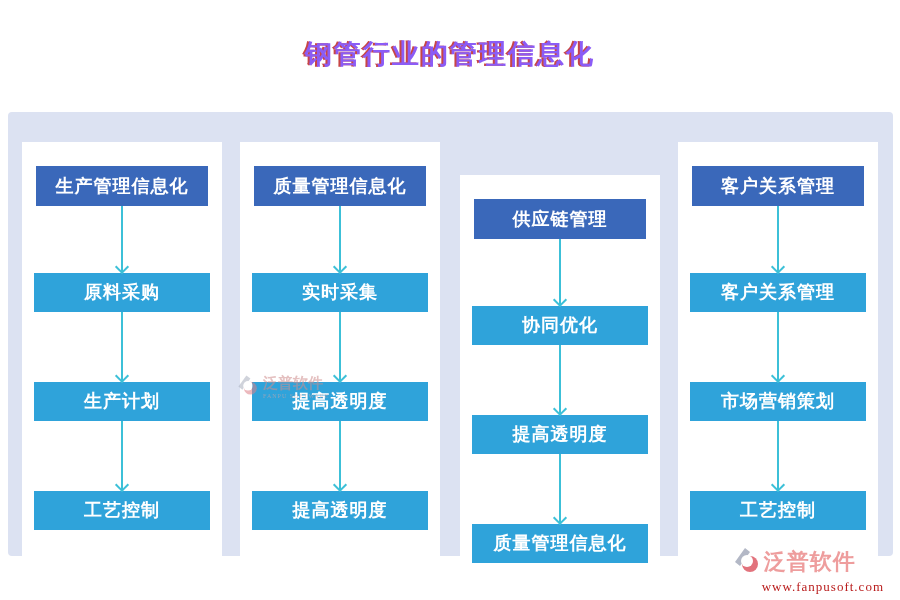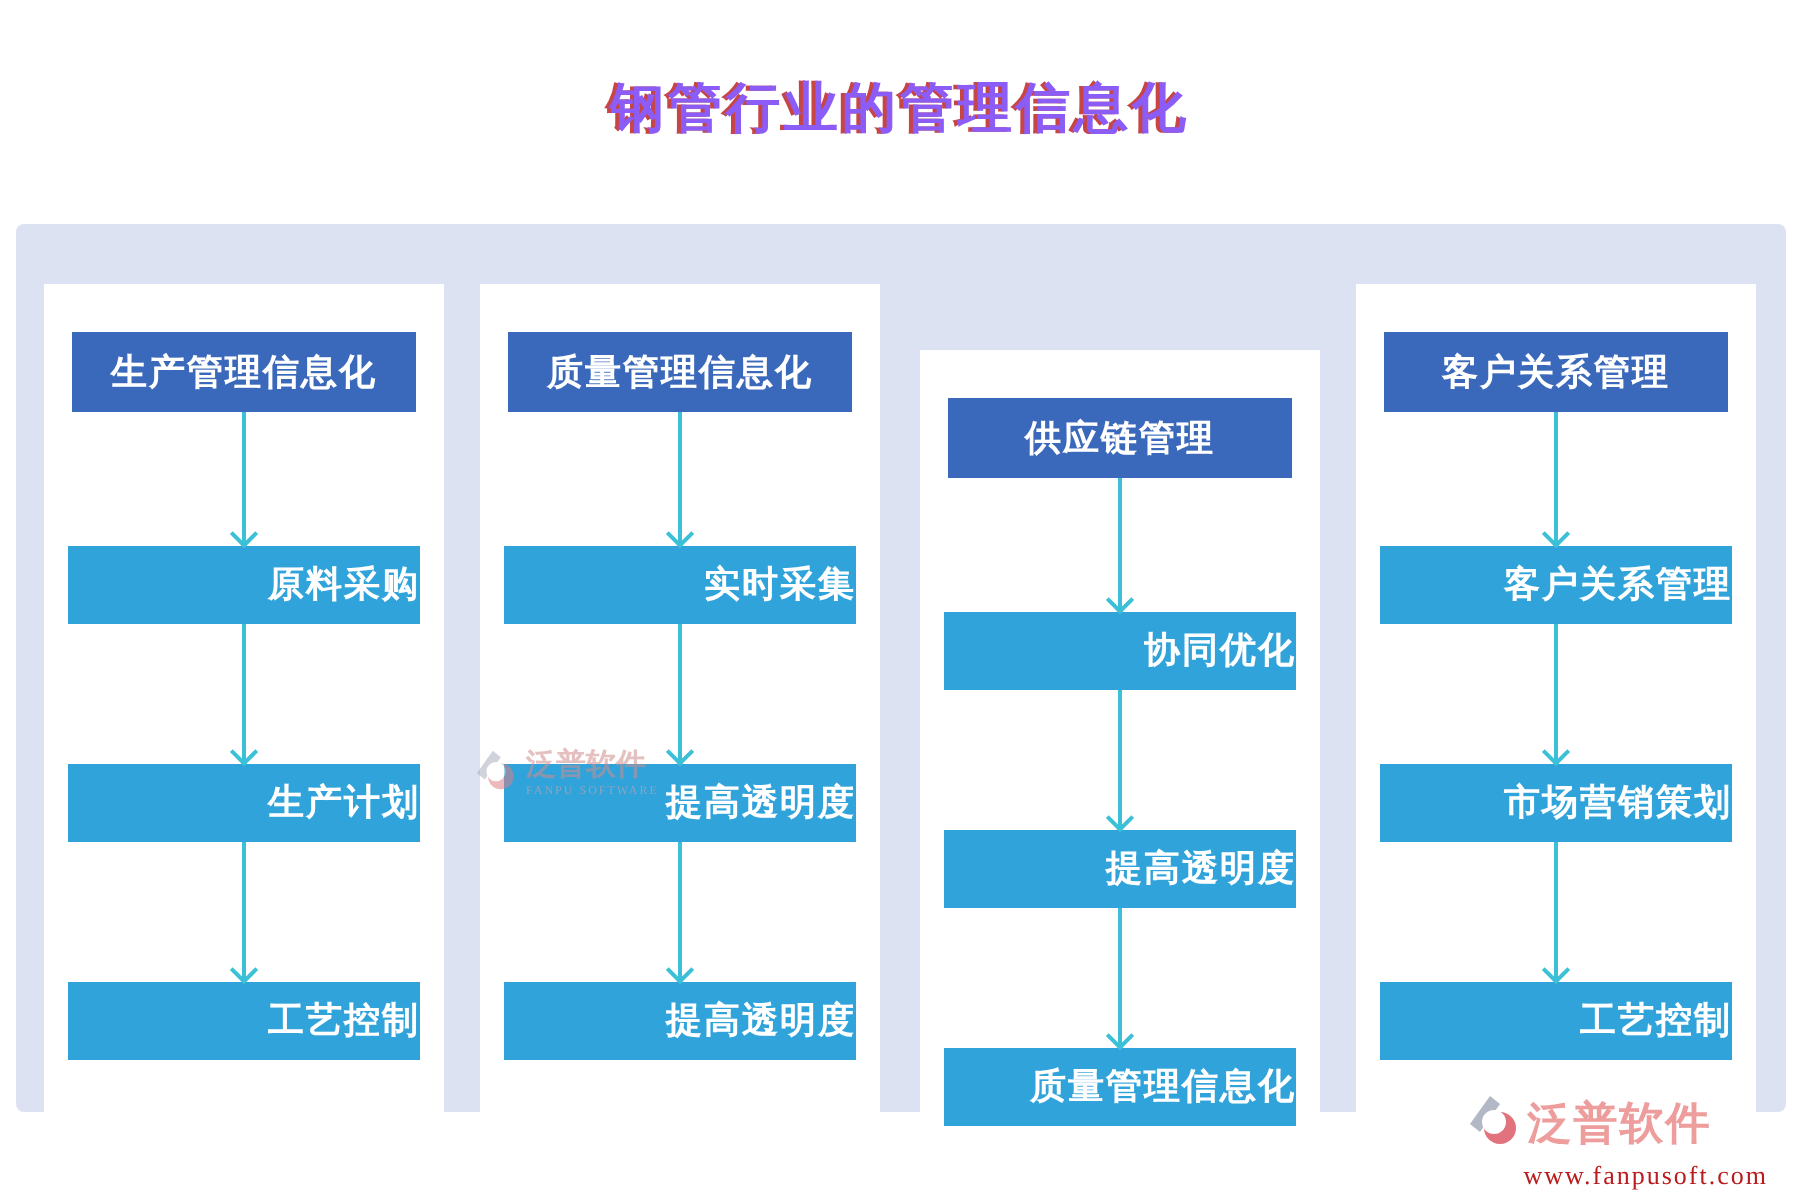--- a/index.html
+++ b/index.html
@@ -31,21 +31,21 @@
   .card.c2{left:452px;margin-top:33px;}
   .card.c3{left:670px;}
   
   .hbox{
     width:172px;height:40px;flex:0 0 40px;background:#3a68ba;
     color:#ffffff;font-size:18px;font-weight:bold;text-align:center;
     line-height:40px;letter-spacing:1px;
   }
   .sbox{
     width:176px;height:39px;flex:0 0 39px;background:#2fa3da;
-    color:#ffffff;font-size:18px;font-weight:bold;text-align:right;
+    color:#ffffff;font-size:18px;font-weight:bold;text-align:center;
     line-height:39px;letter-spacing:1px;
   }
   
   .arrow{
     width:2px;background:#3cc0d8;position:relative;flex:0 0 70px;height:70px;
   }
   .arrow.first{flex:0 0 67px;height:67px;}
   .arrow::after{
     content:"";position:absolute;left:-4px;bottom:1px;width:8px;height:8px;
     border-left:2px solid #3cc0d8;border-bottom:2px solid #3cc0d8;

